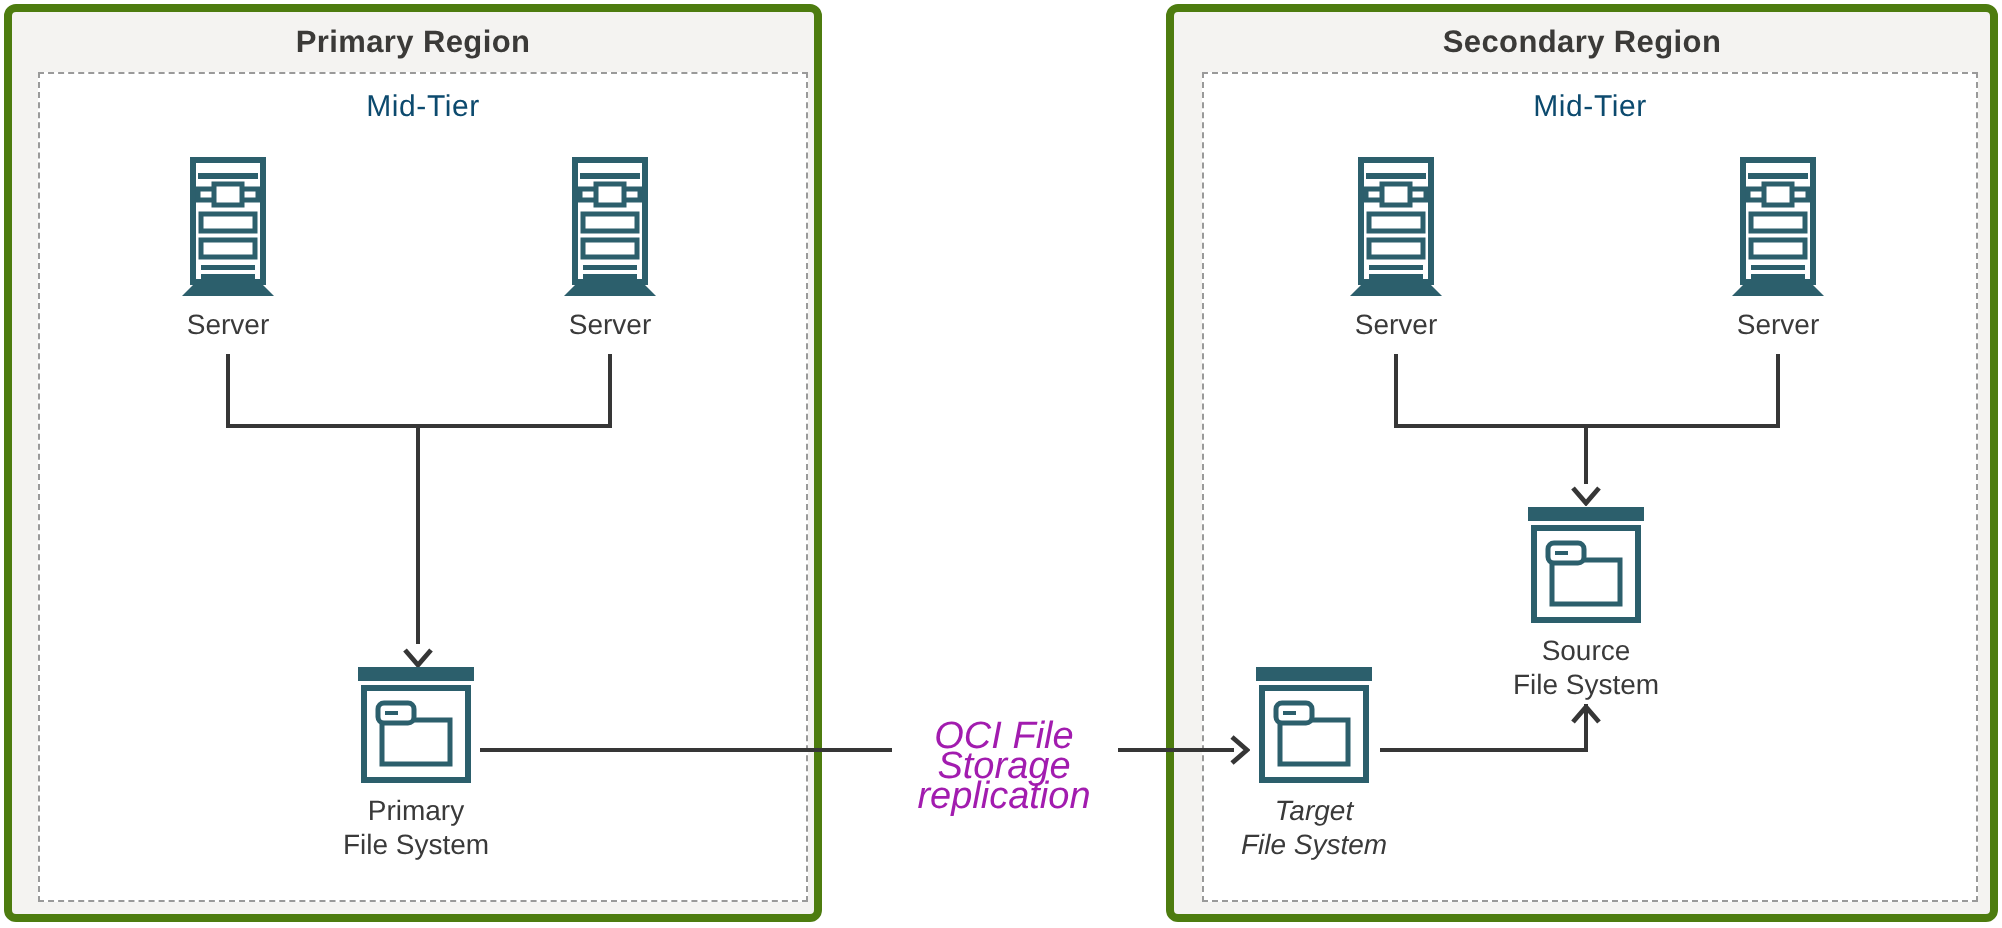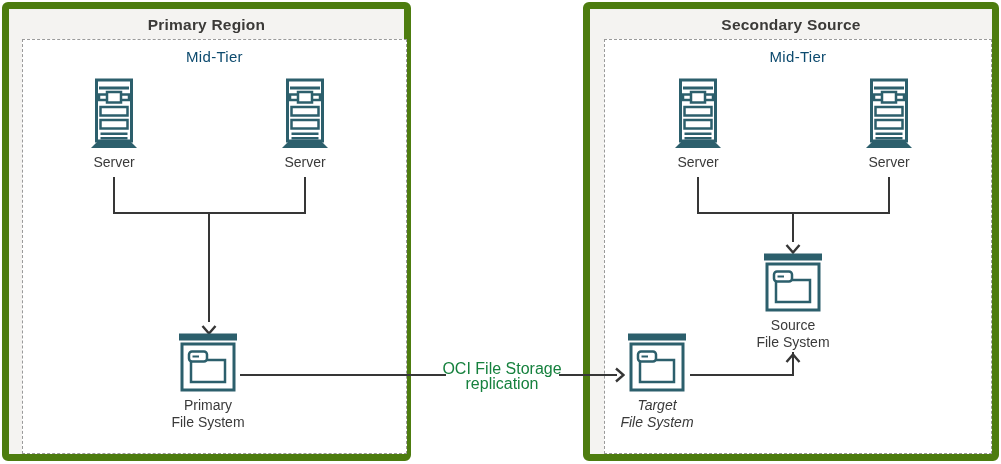--- a/index.html
+++ b/index.html
@@ -11,21 +11,21 @@
     background: #ffffff;
     font-family: "Liberation Sans", "DejaVu Sans", sans-serif;
     color: #3a3a3a;
     overflow: hidden;
   }
   .region {
     position: absolute;
     top: 2px;
     height: 459px;
     background: #f4f3f1;
-    border: 7px solid #4d7c0f;
+    border: 4px solid #4d7c0f;
     border-radius: 6px;
   }
   #primary-region { left: 2px; width: 409px; }
   #secondary-region { left: 583px; width: 416px; }
   .region-title {
     position: absolute;
     top: 7px; left: 0; right: 0;
     text-align: center;
     font-size: 15.5px;
     font-weight: bold;
@@ -58,39 +58,40 @@
     color: #3a3a3a;
   }
   .icon { position: absolute; }
   .line { position: absolute; background: #363636; }
   .arrowhead { position: absolute; }
   .rep-label {
     position: absolute;
     left: 436px; top: 361px;
     width: 132px;
     text-align: center;
-    font-size: 16px;
+    font-size: 19px;
     line-height: 15px;
-    color: #15803d;
+    color: #a21caf;
+    font-style: italic;
   }
 </style>
 </head>
 <body>
 
 <div id="canvas">
 
   <div class="region" id="primary-region">
     <div class="region-title">Primary Region</div>
     <div class="midtier" id="primary-midtier">
       <div class="midtier-title">Mid-Tier</div>
     </div>
   </div>
 
   <div class="region" id="secondary-region">
-    <div class="region-title">Secondary Source</div>
+    <div class="region-title">Secondary Region</div>
     <div class="midtier" id="secondary-midtier">
       <div class="midtier-title">Mid-Tier</div>
     </div>
   </div>
 
   <span class="icon server-icon-slot" style="left:91px; top:77px;">
   <svg width="46" height="72" viewBox="0 0 46 72" xmlns="http://www.w3.org/2000/svg">
     <path d="M0 71 L7 64 H39 L46 71 Z" fill="#2C5F6C"></path>
     <rect x="5.5" y="3" width="35" height="61" fill="#ffffff" stroke="#2C5F6C" stroke-width="3"></rect>
     <rect x="8" y="9.5" width="30" height="3" fill="#2C5F6C"></rect>

